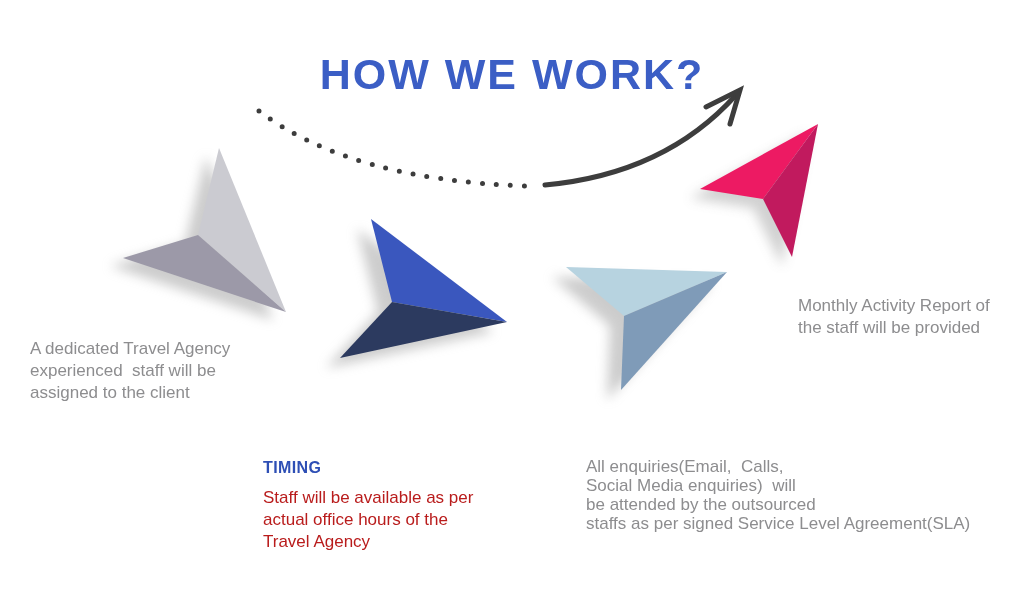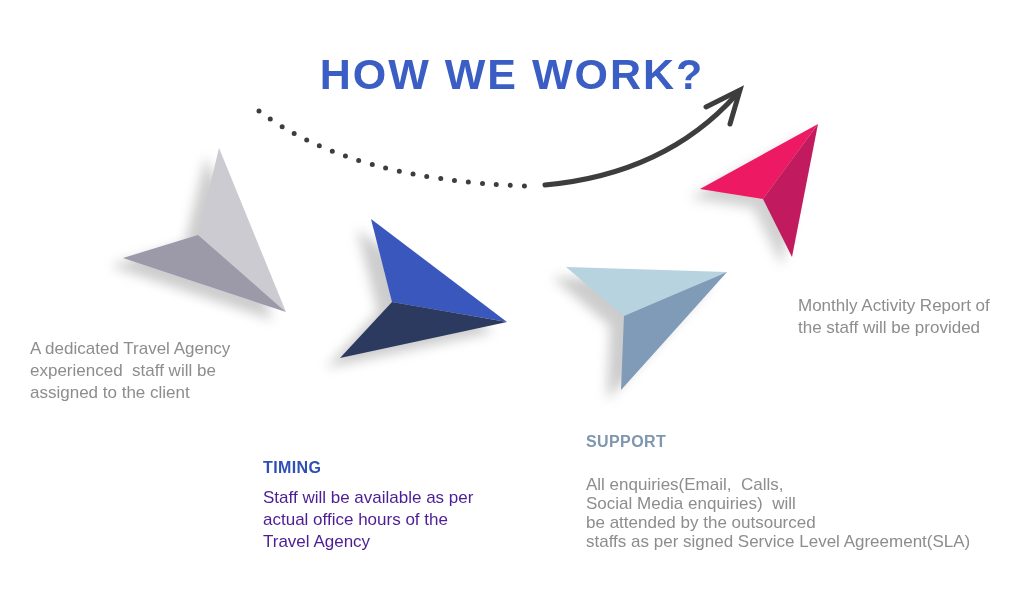--- a/index.html
+++ b/index.html
@@ -69,27 +69,26 @@
 <div class="title" style="color: rgb(59, 94, 197);">HOW WE WORK?</div>
 
 <div class="step" id="step-dedicated">
   <p style="color: rgb(141, 141, 143);">A dedicated Travel Agency
 experienced  staff will be
 assigned to the client</p>
 </div>
 
 <div class="step" id="step-timing">
   <h3 style="color: rgb(46, 79, 181);">TIMING</h3>
-  <p style="color: #4c1d95;">Staff will be available as per
+  <p style="color: #b91c1c;">Staff will be available as per
 actual office hours of the
 Travel Agency</p>
 </div>
 
 <div class="step" id="step-support">
-  <h3 style="color: rgb(126, 150, 174);">SUPPORT</h3>
   <p style="color: rgb(141, 141, 143);">All enquiries(Email,  Calls,
 Social Media enquiries)  will
 be attended by the outsourced
 staffs as per signed Service Level Agreement(SLA)</p>
 </div>
 
 <div class="step" id="step-report">
   <p style="color: rgb(141, 141, 143);">Monthly Activity Report of
 the staff will be provided</p>
 </div>

